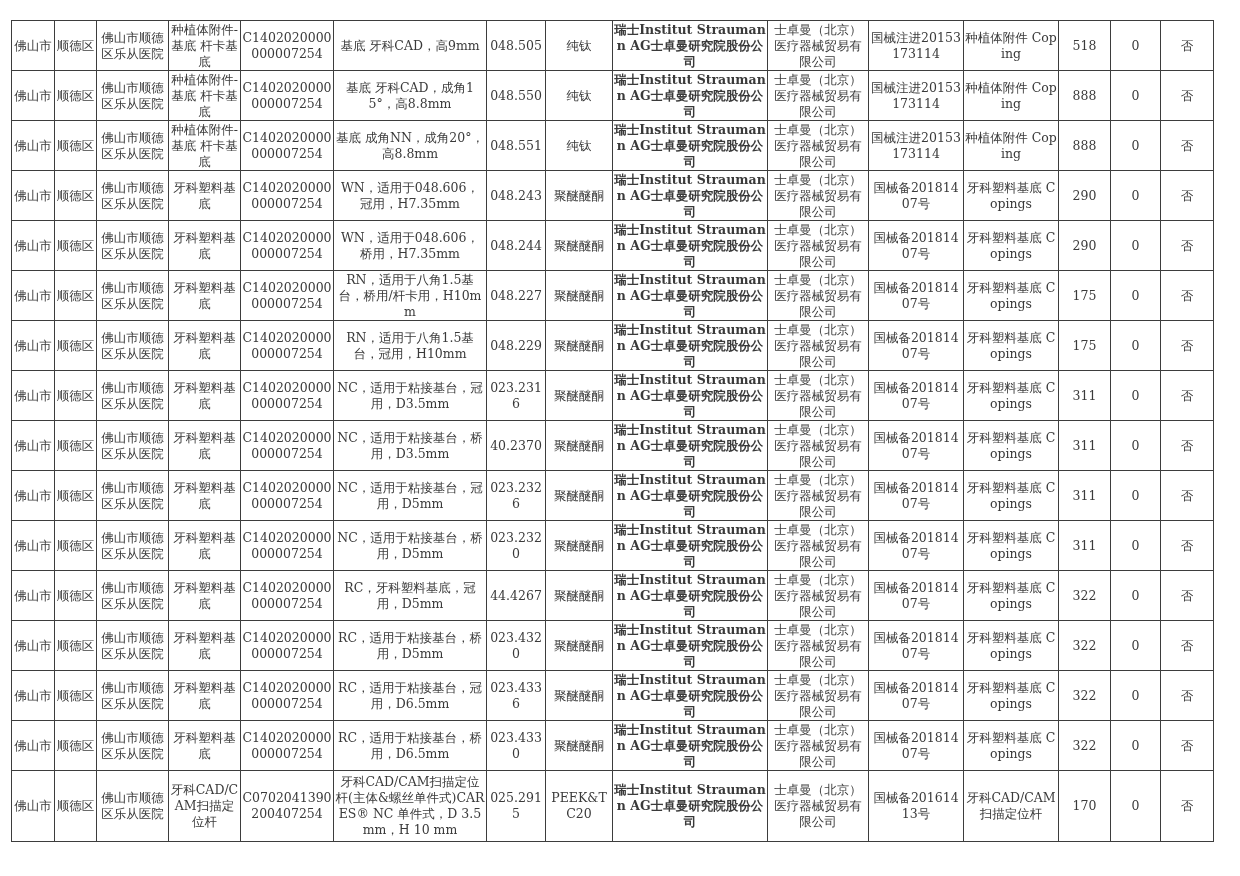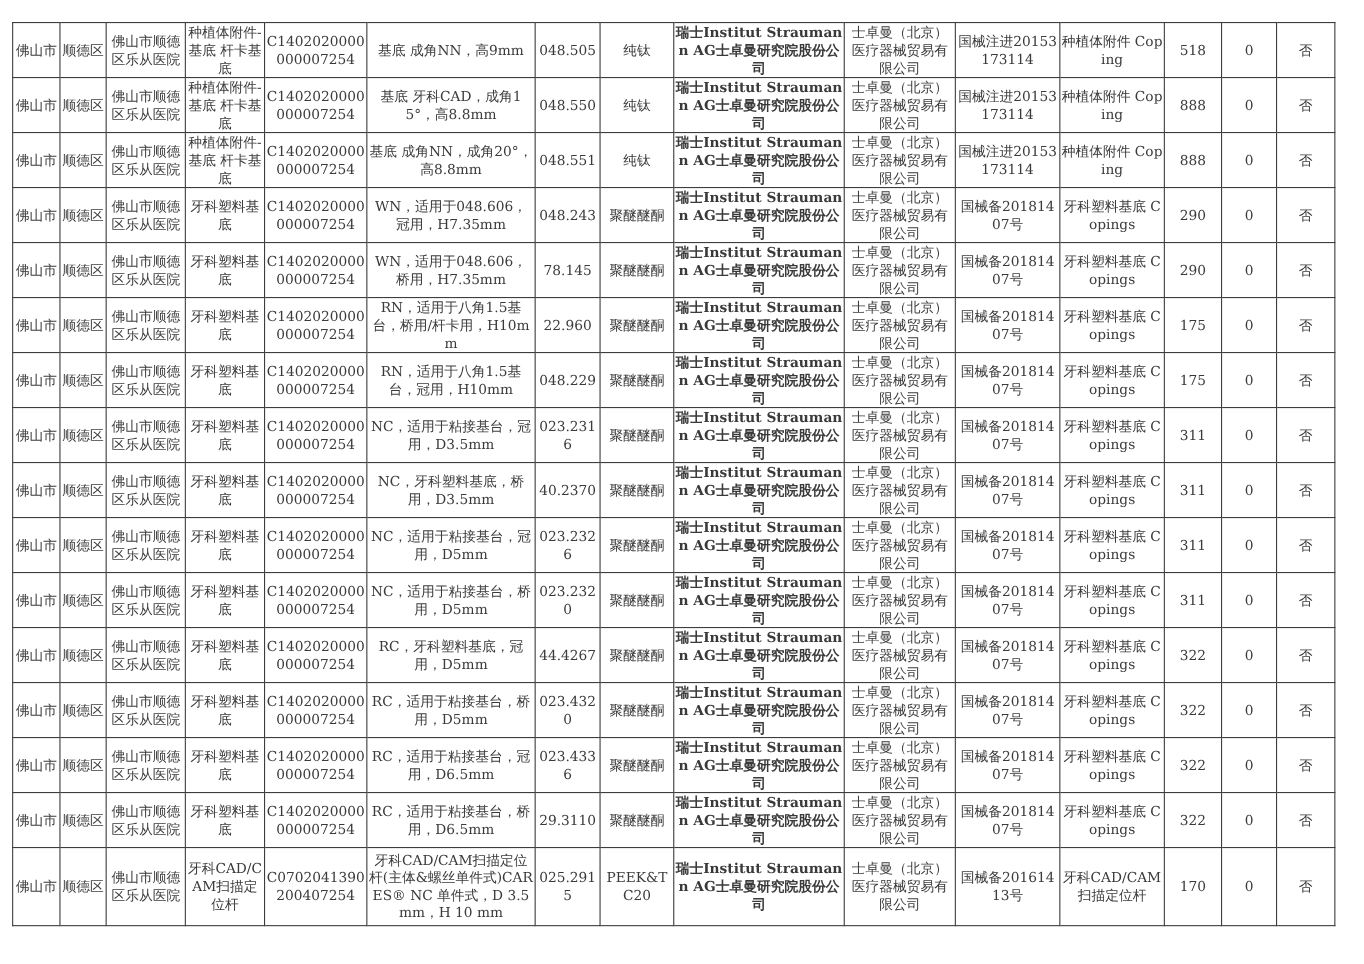--- a/index.html
+++ b/index.html
@@ -36,21 +36,21 @@
       <col style="width:50px">
       <col style="width:53px">
   </colgroup>
   <tbody id="tbody">
       <tr>
         <td>佛山市</td>
         <td>顺德区</td>
         <td>佛山市顺德区乐从医院</td>
         <td>种植体附件-基底 杆卡基底</td>
         <td class="num">C1402020000000007254</td>
-        <td>基底 成角NN，高9mm</td>
+        <td>基底 牙科CAD，高9mm</td>
         <td class="num">048.505</td>
         <td>纯钛</td>
         <td class="lat">瑞士Institut Straumann AG士卓曼研究院股份公司</td>
         <td>士卓曼（北京）医疗器械贸易有限公司</td>
         <td>国械注进20153173114</td>
         <td>种植体附件 Coping</td>
         <td class="num">518</td>
         <td class="num">0</td>
         <td>否</td>
       </tr>
@@ -105,38 +105,38 @@
         <td class="num">0</td>
         <td>否</td>
       </tr>
       <tr>
         <td>佛山市</td>
         <td>顺德区</td>
         <td>佛山市顺德区乐从医院</td>
         <td>牙科塑料基底</td>
         <td class="num">C1402020000000007254</td>
         <td>WN，适用于048.606，桥用，H7.35mm</td>
-        <td class="num">78.145</td>
+        <td class="num">048.244</td>
         <td>聚醚醚酮</td>
         <td class="lat">瑞士Institut Straumann AG士卓曼研究院股份公司</td>
         <td>士卓曼（北京）医疗器械贸易有限公司</td>
         <td>国械备20181407号</td>
         <td>牙科塑料基底 Copings</td>
         <td class="num">290</td>
         <td class="num">0</td>
         <td>否</td>
       </tr>
       <tr>
         <td>佛山市</td>
         <td>顺德区</td>
         <td>佛山市顺德区乐从医院</td>
         <td>牙科塑料基底</td>
         <td class="num">C1402020000000007254</td>
         <td>RN，适用于八角1.5基台，桥用/杆卡用，H10mm</td>
-        <td class="num">22.960</td>
+        <td class="num">048.227</td>
         <td>聚醚醚酮</td>
         <td class="lat">瑞士Institut Straumann AG士卓曼研究院股份公司</td>
         <td>士卓曼（北京）医疗器械贸易有限公司</td>
         <td>国械备20181407号</td>
         <td>牙科塑料基底 Copings</td>
         <td class="num">175</td>
         <td class="num">0</td>
         <td>否</td>
       </tr>
       <tr>
@@ -172,21 +172,21 @@
         <td class="num">311</td>
         <td class="num">0</td>
         <td>否</td>
       </tr>
       <tr>
         <td>佛山市</td>
         <td>顺德区</td>
         <td>佛山市顺德区乐从医院</td>
         <td>牙科塑料基底</td>
         <td class="num">C1402020000000007254</td>
-        <td>NC，牙科塑料基底，桥用，D3.5mm</td>
+        <td>NC，适用于粘接基台，桥用，D3.5mm</td>
         <td class="num">40.2370</td>
         <td>聚醚醚酮</td>
         <td class="lat">瑞士Institut Straumann AG士卓曼研究院股份公司</td>
         <td>士卓曼（北京）医疗器械贸易有限公司</td>
         <td>国械备20181407号</td>
         <td>牙科塑料基底 Copings</td>
         <td class="num">311</td>
         <td class="num">0</td>
         <td>否</td>
       </tr>
@@ -275,21 +275,21 @@
         <td class="num">0</td>
         <td>否</td>
       </tr>
       <tr>
         <td>佛山市</td>
         <td>顺德区</td>
         <td>佛山市顺德区乐从医院</td>
         <td>牙科塑料基底</td>
         <td class="num">C1402020000000007254</td>
         <td>RC，适用于粘接基台，桥用，D6.5mm</td>
-        <td class="num">29.3110</td>
+        <td class="num">023.4330</td>
         <td>聚醚醚酮</td>
         <td class="lat">瑞士Institut Straumann AG士卓曼研究院股份公司</td>
         <td>士卓曼（北京）医疗器械贸易有限公司</td>
         <td>国械备20181407号</td>
         <td>牙科塑料基底 Copings</td>
         <td class="num">322</td>
         <td class="num">0</td>
         <td>否</td>
       </tr>
       <tr class="tall">

